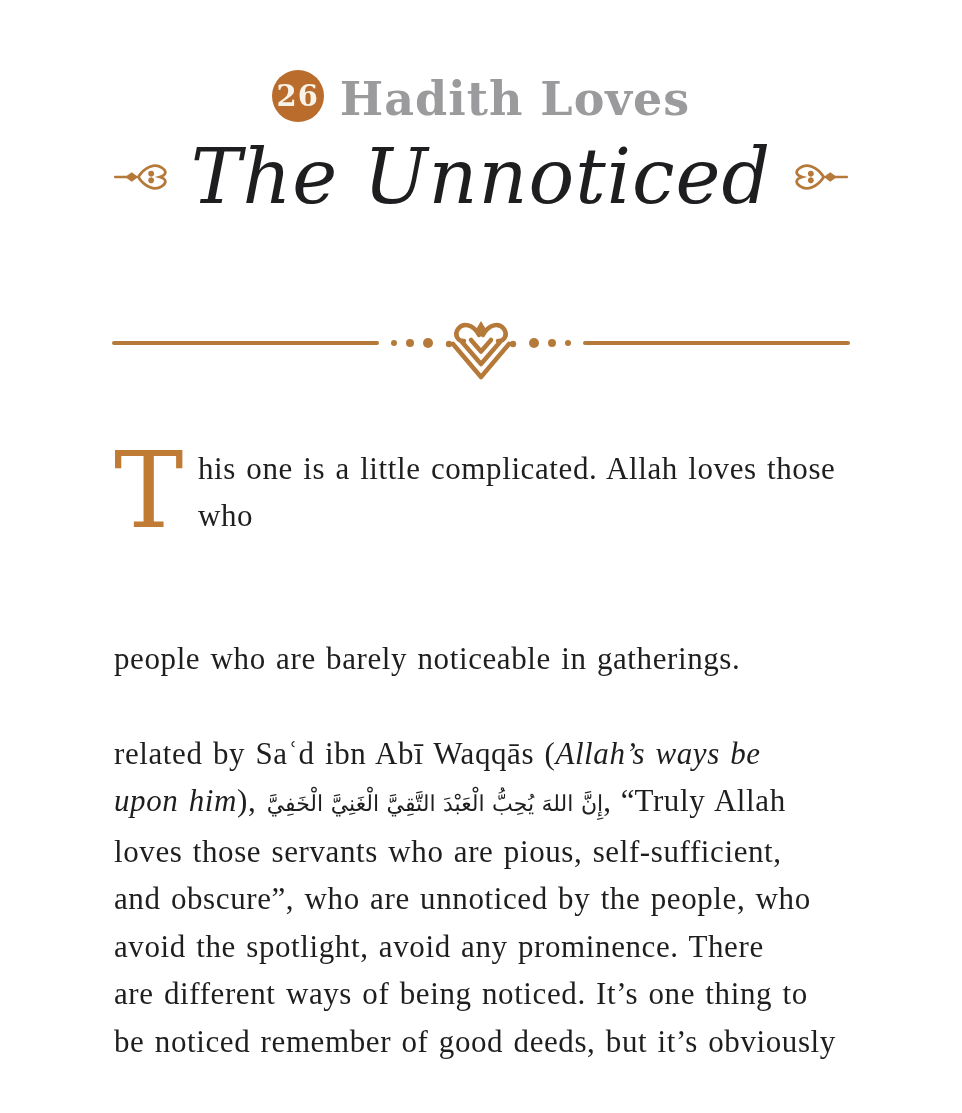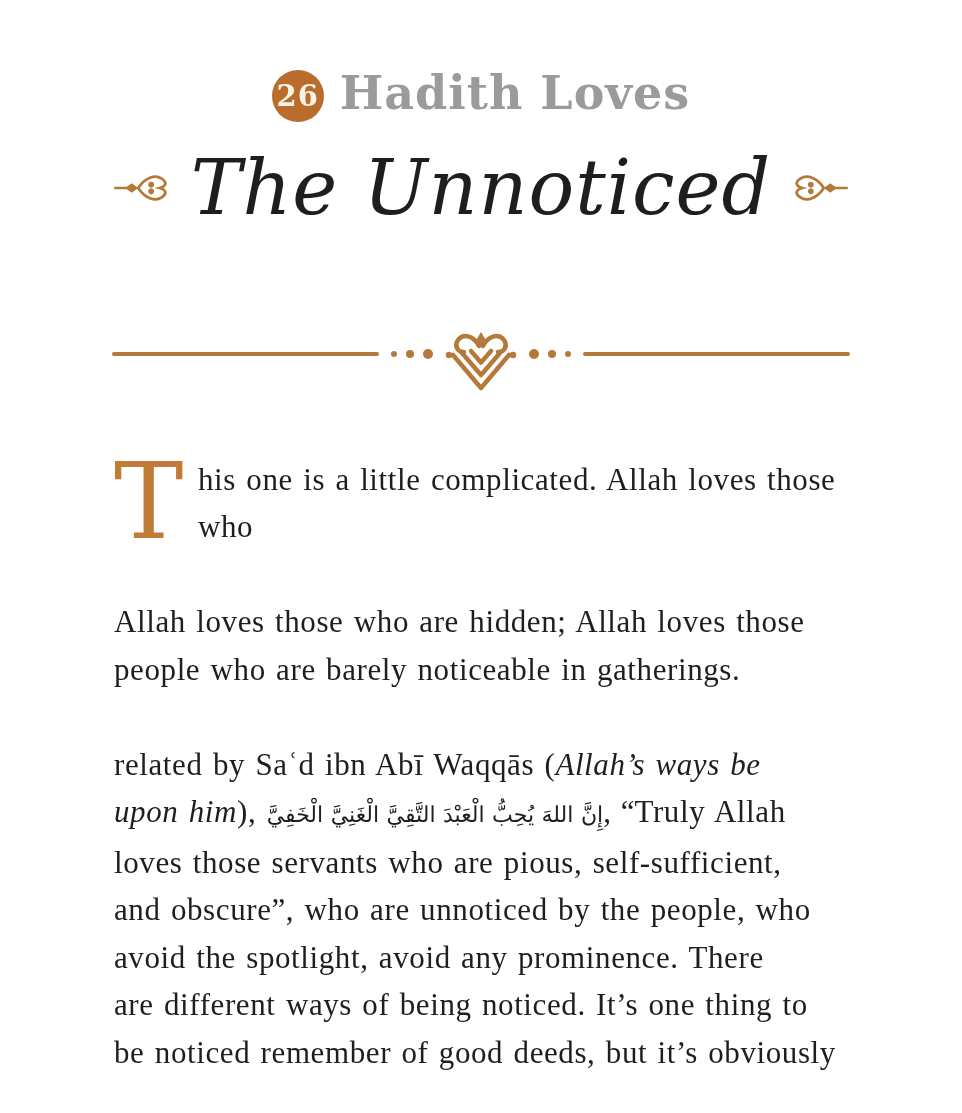--- a/index.html
+++ b/index.html
@@ -12,35 +12,35 @@
   }
   html,body{margin:0;padding:0;}
   body{background:#e8e8e8;}
   .page{
     width:962px;height:1113px;margin:0 auto;background:var(--page-bg);
     font-family:"Liberation Serif",serif;color:var(--ink);
     overflow:hidden;box-sizing:border-box;
   }
   
   .header{padding-top:70px;text-align:center;}
-  .badge-row{display:flex;justify-content:center;align-items:flex-start;gap:16px;}
+  .badge-row{display:flex;justify-content:center;align-items:flex-end;gap:16px;}
   .chapter-badge{
     width:52px;height:52px;border-radius:50%;background:var(--badge);
     display:flex;align-items:center;justify-content:center;flex:0 0 auto;
   }
   .chapter-number{
     color:#f7f3e8;font-size:29px;font-weight:bold;
     font-family:"DejaVu Serif",serif;letter-spacing:1px;
   }
   .series-title{
     font-family:"DejaVu Serif",serif;font-size:46px;font-weight:600;
     color:var(--series-gray);letter-spacing:1px;line-height:1;
   }
   .title-row{
-    margin-top:26px;display:flex;justify-content:center;align-items:center;gap:20px;
+    margin-top:15px;display:flex;justify-content:center;align-items:center;gap:20px;
   }
   .chapter-title{
     font-family:"DejaVu Serif",serif;font-style:italic;font-weight:500;
     font-size:76px;line-height:1.05;color:var(--ink);letter-spacing:1px;
   }
   .fleuron{flex:0 0 auto;display:block;}
   .fleuron path,.fleuron rect{fill:var(--accent);}
   .fleuron .stroked{fill:none;stroke:var(--accent);stroke-width:3;}
   
   .divider{
@@ -129,21 +129,21 @@
       <span class="dot d3"></span>
       <span class="dot d2"></span>
       <span class="dot d1"></span>
     </div>
     <div class="rule"></div>
   </div>
 
   <p class="body-text">
     <span class="dropcap">T</span><span class="seg">his one is a little complicated. Allah loves those who</span><br>
     <br>
-    <span class="seg">Allah loves those who are hidden; Allah loves those</span><br>
+    <br>
     <span class="seg">people who are barely noticeable in gatherings.</span><br>
     <br>
     <span class="seg">related by Saʿd ibn Abī Waqqās (</span><span class="seg italic">Allah’s ways be</span><br>
     <span class="seg italic">upon him</span><span class="seg">), </span><span class="seg arabic" dir="rtl">إِنَّ اللهَ يُحِبُّ الْعَبْدَ التَّقِيَّ الْغَنِيَّ الْخَفِيَّ</span><span class="seg">, “Truly Allah</span><br>
     <span class="seg">loves those servants who are pious, self-sufficient,</span><br>
     <span class="seg">and obscure”, who are unnoticed by the people, who</span><br>
     <span class="seg">avoid the spotlight, avoid any prominence. There</span><br>
     <span class="seg">are different ways of being noticed. It’s one thing to</span><br>
     <span class="seg">be noticed remember of good deeds, but it’s obviously</span><br>
     

